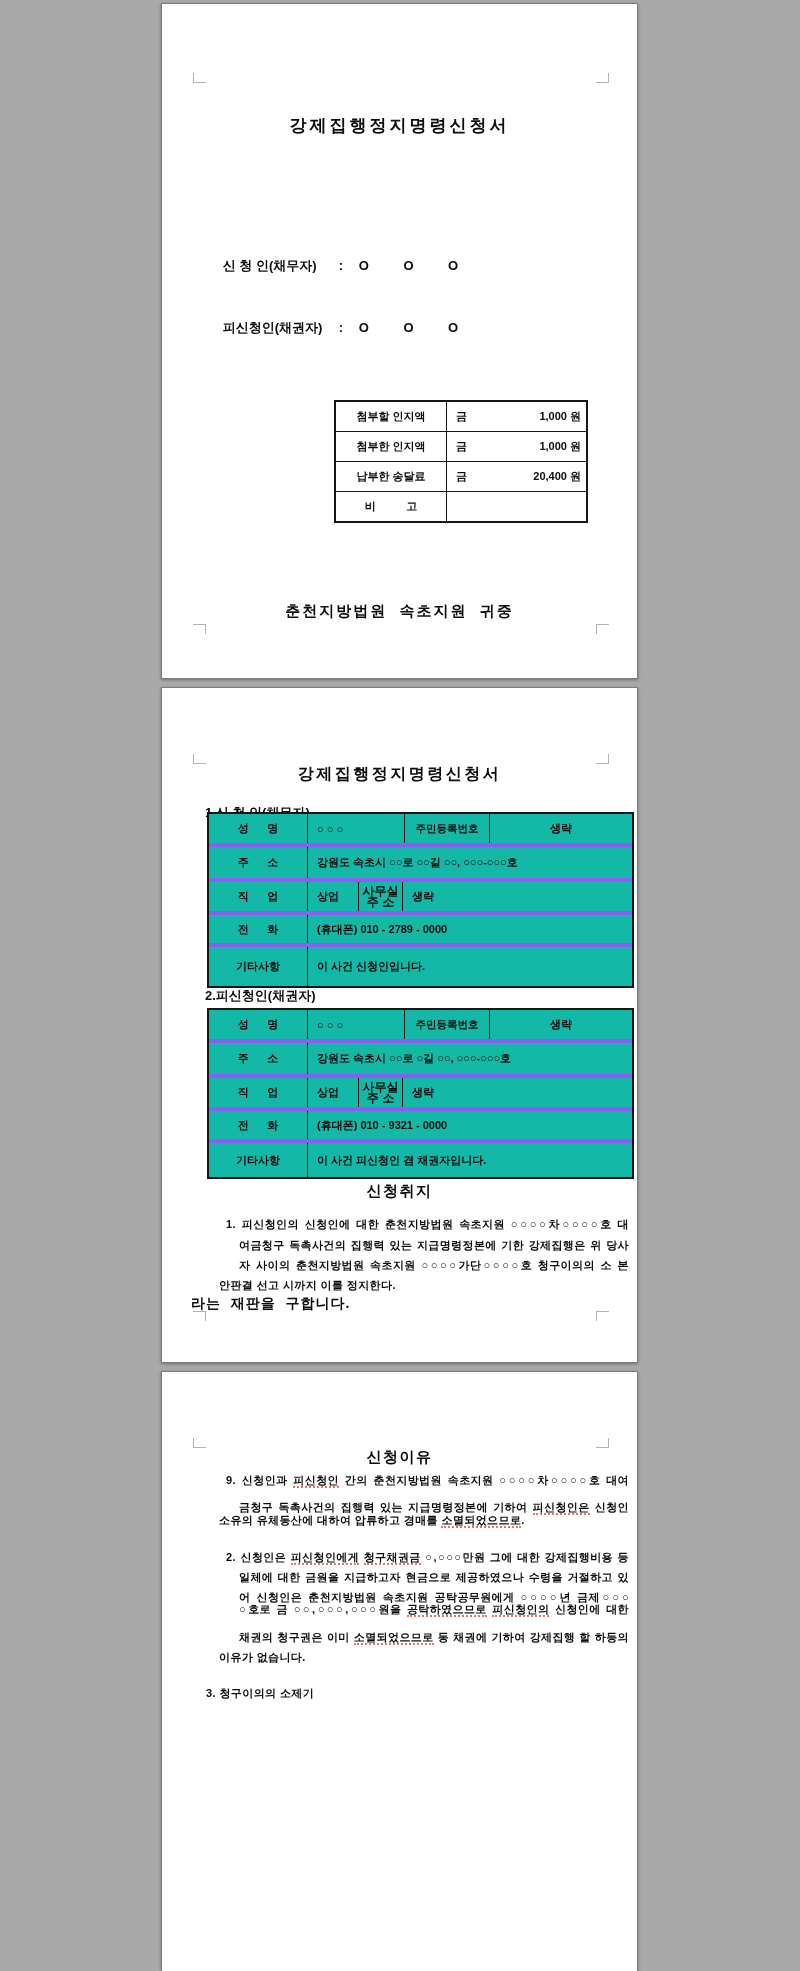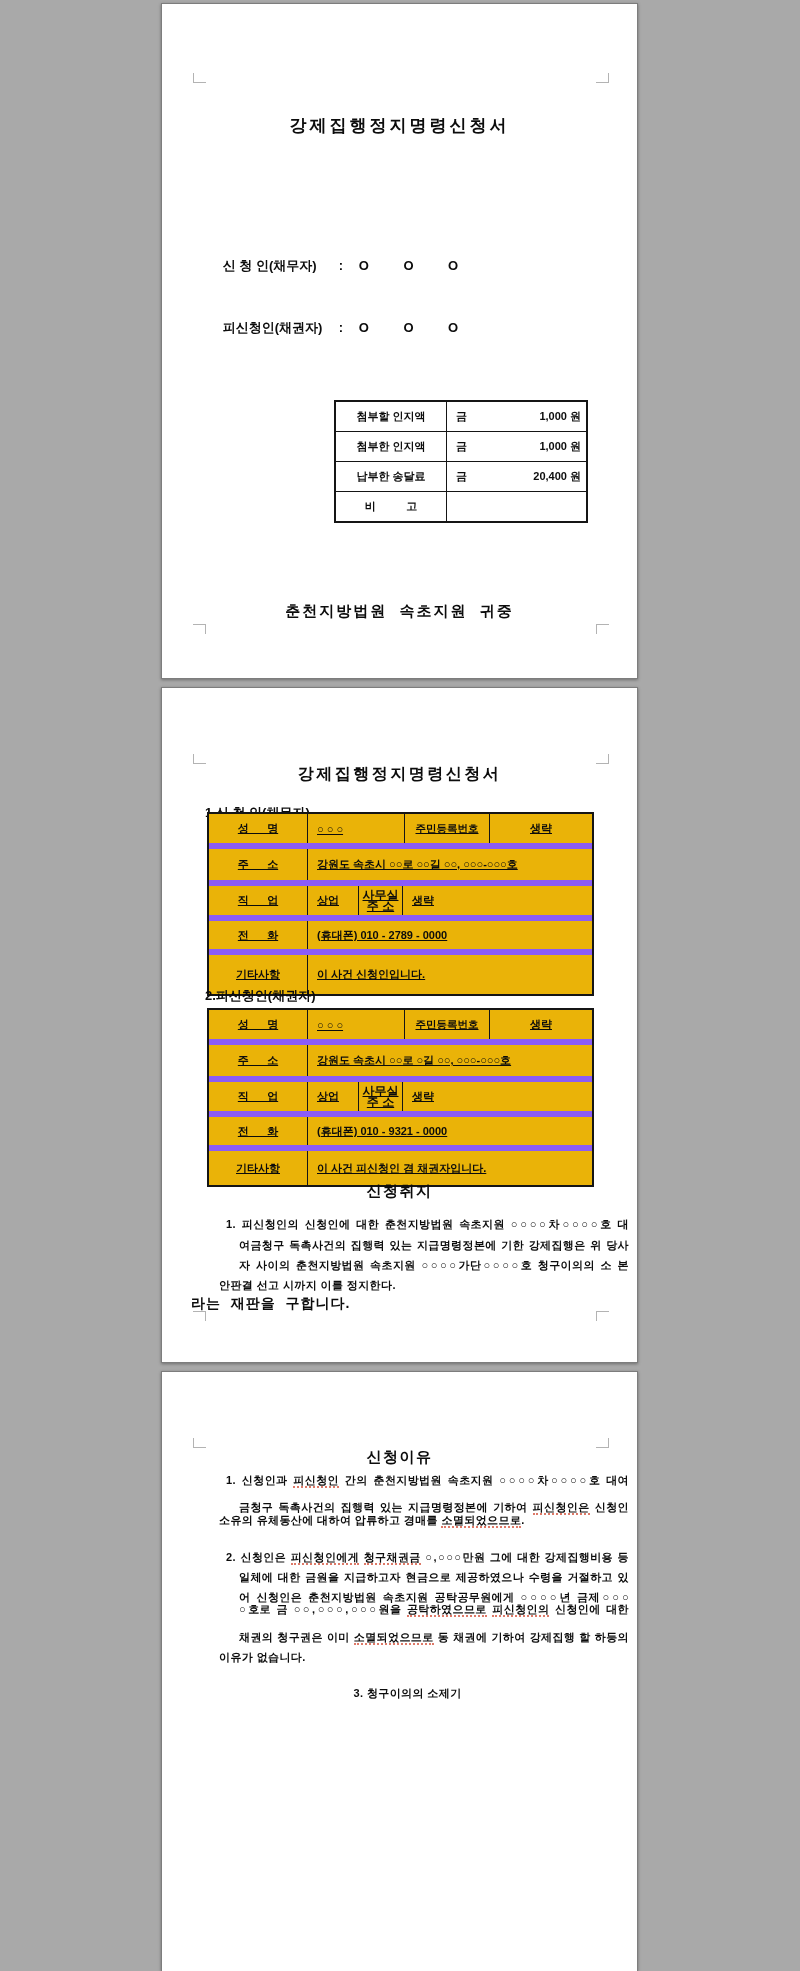--- a/index.html
+++ b/index.html
@@ -40,32 +40,32 @@
   .fee-prefix{margin-left:9px;}
   .fee-amount{margin-left:auto;margin-right:5px;}
   .fee-split-a{width:67px;border-right:1px solid #151515;box-sizing:border-box;}
   .fee-split-b{flex:1;}
 
   .court{position:absolute;left:0;width:100%;text-align:center;font-size:15px;letter-spacing:2px;font-weight:bold;white-space:pre;}
 
   .sec-head{position:absolute;left:43px;font-size:13px;font-weight:bold;white-space:pre;}
 
   
-  .pt{position:absolute;left:45px;width:387px;border:2px solid #151515;box-sizing:border-box;background:#eab308;text-decoration:underline;}
-  .ptr{display:flex;border-top:6px solid #8b5cf6;align-items:stretch;}
+  .pt{position:absolute;left:45px;width:427px;border:2px solid #151515;box-sizing:border-box;background:#14b8a6;}
+  .ptr{display:flex;border-top:4px solid #8b5cf6;align-items:stretch;}
   .ptr:first-child{border-top:none;}
   .ptc{display:flex;align-items:center;font-size:11px;font-weight:bold;white-space:pre;box-sizing:border-box;}
   .pt-label{width:99px;justify-content:center;border-right:1px solid #151515;}
   .pt-center{justify-content:center;}
   .pt-pad{padding-left:9px;}
   .pt-office{font-size:12px;line-height:11px;white-space:pre-line;text-align:center;}
 
   .bodyline{position:absolute;font-size:11px;font-weight:bold;letter-spacing:.4px;height:15px;white-space:normal;}
   .just{text-align:justify;text-align-last:justify;margin-left:20px;}
-  .l-first{left:44px;width:403px;text-align:center;}
+  .l-first{left:44px;width:403px;}
   .l-cont{left:57px;width:390px;}
   .sp{border-bottom:2px dotted rgba(213,88,66,.8);}
 
   .closing{position:absolute;left:29px;font-size:14px;font-weight:bold;letter-spacing:1px;white-space:pre;}
 </style>
 </head>
 <body>
 
 <div id="screen">
 
@@ -197,21 +197,21 @@
     <div class="mark m-bl" style="left:31px;top:623px;"></div>
     <div class="mark m-br" style="left:434px;top:623px;"></div>
   </div>
 
   <div class="page" style="top:1371px;height:600px;border-bottom:none;">
     <div class="mark m-tl" style="left:31px;top:66px;"></div>
     <div class="mark m-tr" style="left:434px;top:66px;"></div>
 
     <div class="doc-title t-head" style="top:76px;">신청이유</div>
 
-    <div class="bodyline just l-first" style="top:101px;"><span>1. 신청인과 </span><span class="sp">피신청인</span><span> 간의 춘천지방법원 속초지원 ○○○○차○○○○호 대여</span></div>
+    <div class="bodyline just l-first" style="top:101px;"><span>9. 신청인과 </span><span class="sp">피신청인</span><span> 간의 춘천지방법원 속초지원 ○○○○차○○○○호 대여</span></div>
     <div class="bodyline just l-cont" style="top:128px;"><span>금청구 독촉사건의 집행력 있는 지급명령정본에 기하여 </span><span class="sp">피신청인은</span><span> 신청인</span></div>
     <div class="bodyline l-cont" style="top:141px;"><span>소유의 유체동산에 대하여 압류하고 경매를 </span><span class="sp">소멸되었으므로</span><span>.</span></div>
 
     <div class="bodyline just l-first" style="top:178px;"><span>2. 신청인은 </span><span class="sp">피신청인에게</span><span> </span><span class="sp">청구채권금</span><span> ○,○○○만원 그에 대한 강제집행비용 등</span></div>
     <div class="bodyline just l-cont" style="top:198px;"><span>일체에 대한 금원을 지급하고자 현금으로 제공하였으나 수령을 거절하고 있</span></div>
     <div class="bodyline just l-cont" style="top:218px;"><span>어 신청인은 춘천지방법원 속초지원 공탁공무원에게 ○○○○년 금제○○○</span></div>
     <div class="bodyline just l-cont" style="top:230px;"><span>○호로 금 ○○,○○○,○○○원을 </span><span class="sp">공탁하였으므로</span><span> </span><span class="sp">피신청인의</span><span> 신청인에 대한</span></div>
     <div class="bodyline just l-cont" style="top:258px;"><span>채권의 청구권은 이미 </span><span class="sp">소멸되었으므로</span><span> 동 채권에 기하여 강제집행 할 하등의</span></div>
     <div class="bodyline l-cont" style="top:278px;"><span>이유가 없습니다.</span></div>
 

